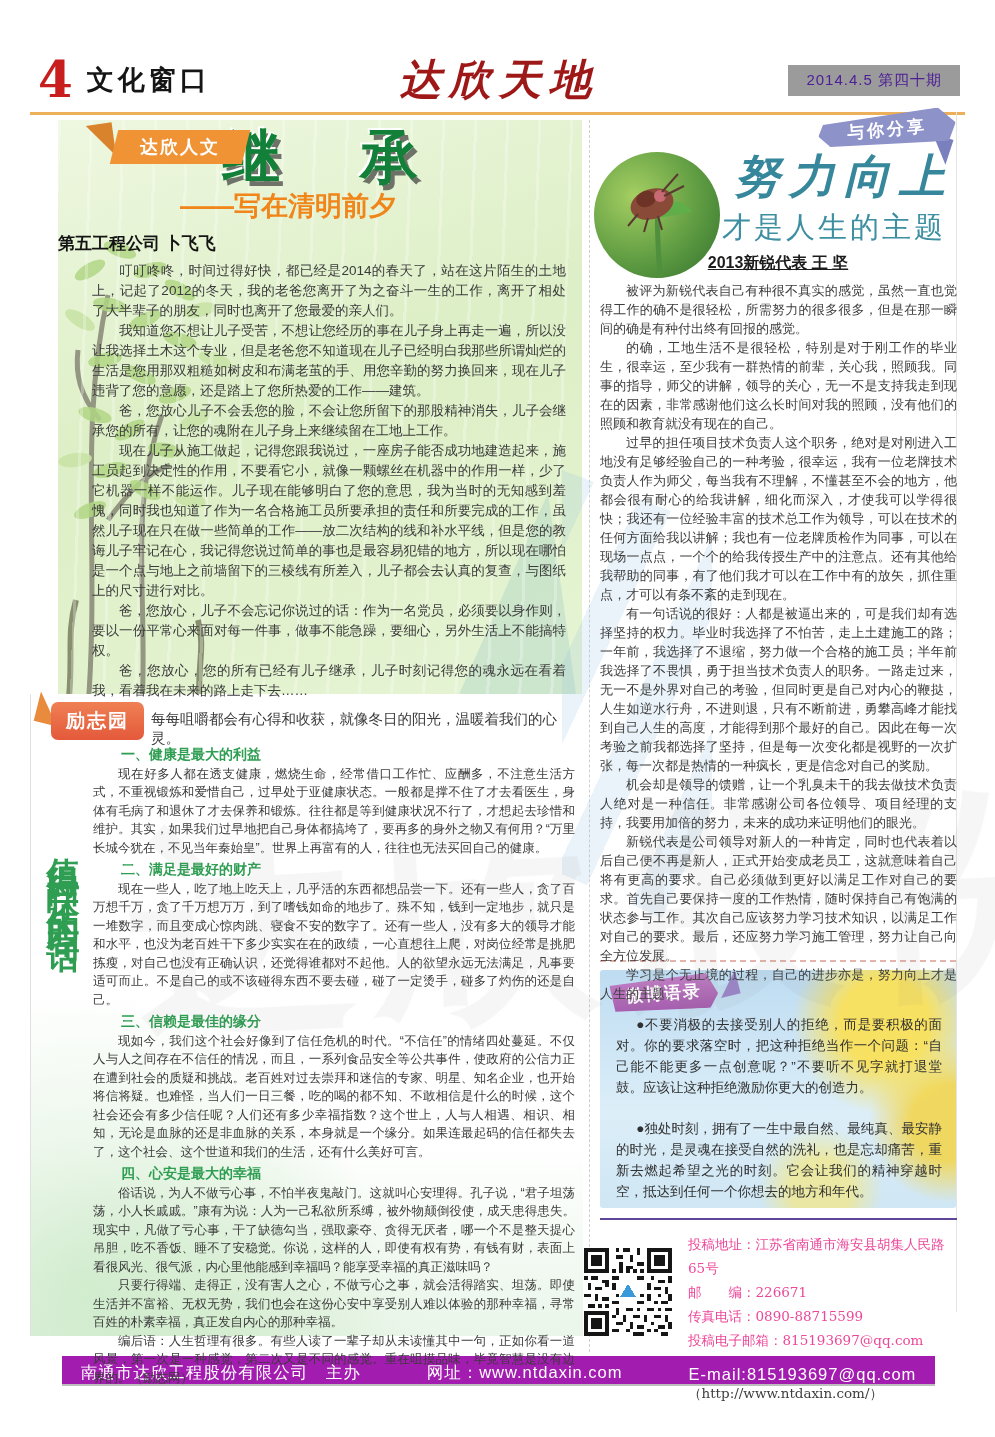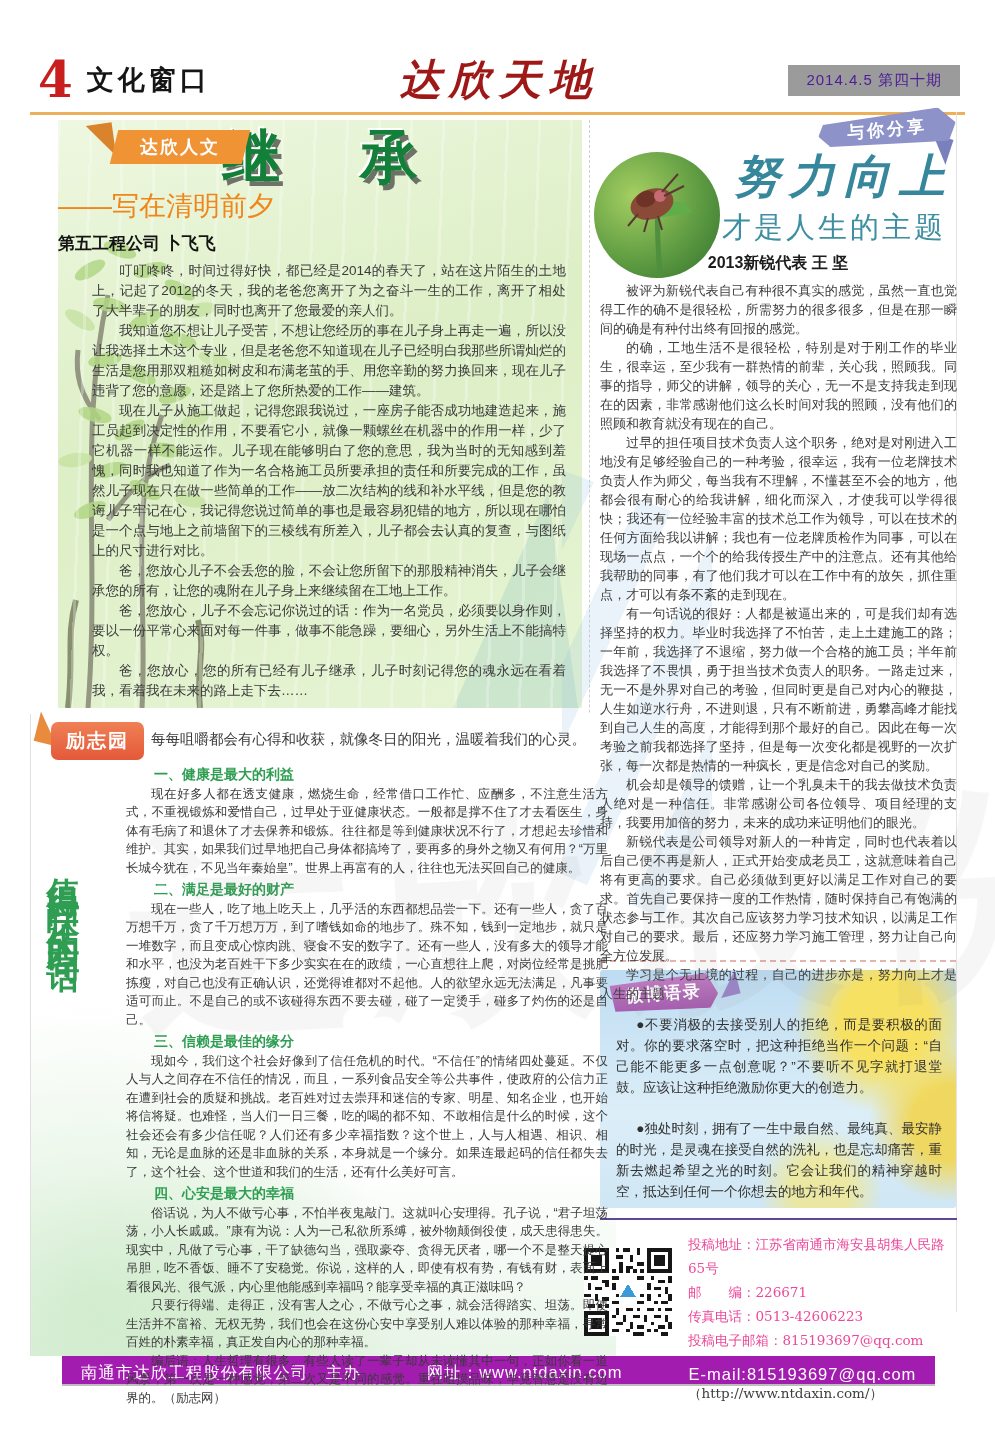--- a/index.html
+++ b/index.html
@@ -30,32 +30,32 @@
     border-bottom:215px solid rgba(120,180,185,.22);}
   .renwen-tag{position:absolute;top:10px;left:56px;z-index:4;background:#ef9335;color:#fff;
     font-size:18px;font-weight:bold;padding:5px 26px;transform:skewX(-14deg);letter-spacing:2px;}
   .renwen-tag>span{display:inline-block;transform:skewX(14deg);}
   .renwen-fold{position:absolute;top:4px;left:30px;z-index:3;width:0;height:0;
     border-top:34px solid #d9832c;border-left:26px solid transparent;transform:rotate(-8deg);}
   .lt-head{position:relative;z-index:2;padding-top:6px;}
   .lt-title{text-align:center;font-family:"DejaVu Serif",serif;font-size:58px;line-height:1.1;font-weight:bold;
     color:#128038;letter-spacing:30px;padding-left:30px;
     text-shadow:-2px -2px 0 #fff,4px 5px 0 rgba(45,45,45,.65);}
-  .lt-subtitle{text-align:left;padding-right:64px;font-size:27px;font-weight:normal;color:#f08519;margin-top:-2px;}
+  .lt-subtitle{text-align:center;padding-right:64px;font-size:27px;font-weight:bold;color:#f08519;margin-top:-2px;}
   .lt-byline{font-size:17px;font-weight:bold;color:#141414;margin:8px 0 6px;}
   .lt-body{position:relative;z-index:2;padding:0 16px 0 34px;font-size:13.5px;line-height:20px;
     color:#3b3b3b;text-align:justify;}
   .lt-body p{margin:0;text-indent:2em;}
 
   
-  .inspiration{position:absolute;top:714px;left:30px;width:552px;height:642px;border-left:1px solid #e0e0e0;
+  .inspiration{position:absolute;top:694px;left:30px;width:552px;height:642px;border-left:1px solid #e0e0e0;
     background:
       radial-gradient(circle at 10% 92%,rgba(190,228,185,.55),rgba(190,228,185,0) 38%),
       radial-gradient(circle at 34% 100%,rgba(205,232,195,.45),rgba(205,232,195,0) 30%),
-      linear-gradient(180deg,#fff 70%,#eaf6ea 100%); padding-left: 33px;}
+      linear-gradient(180deg,#fff 70%,#eaf6ea 100%);}
   .lizhi-tag{position:absolute;top:8px;left:20px;z-index:3;background:linear-gradient(180deg,#ef8054,#e4593a);
     color:#fff;font-size:19px;font-weight:bold;padding:6px 15px;border-radius:7px;letter-spacing:2px;}
   .lizhi-fold{position:absolute;top:0;left:6px;z-index:2;width:0;height:0;
     border-bottom:30px solid #e98b3c;border-right:24px solid transparent;transform:rotate(14deg);}
   .insp-intro{position:absolute;top:16px;left:120px;font-size:14.5px;color:#3b3b3b;}
   .motto{position:absolute;left:16px;top:138px;writing-mode:vertical-rl;text-orientation:upright;
     font-family:"DejaVu Serif",serif;font-weight:bold;font-size:33px;color:#2f9e53;letter-spacing:9px;line-height:1;}
   .insp-body{position:relative;z-index:1;padding:48px 8px 0 62px;font-size:12.5px;line-height:18.5px;
     color:#3b3b3b;text-align:justify;}
   .insp-body h4{margin:3px 0 1px;font-size:14px;color:#2f9e53;text-indent:2em;font-weight:bold;}
@@ -68,21 +68,21 @@
     clip-path:polygon(4% 22%,88% 0,100% 48%,94% 100%,8% 88%,0 55%);}
   .share-arrow{position:absolute;top:136px;left:928px;width:0;height:0;z-index:3;
     border-left:22px solid transparent;border-top:26px solid #7a7fbd;transform:rotate(18deg);}
   .photo{position:absolute;left:594px;top:152px;width:126px;height:126px;border-radius:50%;z-index:2;
     background:radial-gradient(circle at 32% 35%,#a5cf62,#5f9c42 55%,#31712f 100%);overflow:hidden;}
   .rt-title1{position:absolute;left:734px;top:146px;font-family:"DejaVu Serif",serif;font-style:italic;
     font-weight:bold;font-size:46px;color:#36879b;letter-spacing:9px;white-space:nowrap;}
   .rt-title2{position:absolute;left:722px;top:208px;font-size:29px;color:#3e8fa2;letter-spacing:3px;
     font-weight:500;white-space:nowrap;}
   .rt-byline{position:absolute;left:600px;top:253px;width:356px;text-align:center;
-    font-size:16px;font-weight:bold;color:#1c1c1c;}
+    font-size:16px;font-weight:bold;color:#1c1c1c;text-decoration:underline;}
   .blue-chevrons{position:absolute;left:562px;top:470px;width:150px;height:470px;z-index:0;
     background:repeating-linear-gradient(115deg,rgba(150,195,225,.20) 0 34px,rgba(255,255,255,0) 34px 82px);
     clip-path:polygon(0 0,100% 12%,100% 100%,0 86%);}
   .rt-body{position:absolute;left:600px;top:281px;width:357px;z-index:1;font-size:13px;line-height:19px;
     color:#3c3c3c;text-align:justify;}
   .rt-body p{margin:0;text-indent:2em;}
 
   .dash-sep-right{position:absolute;left:600px;top:960px;width:356px;border-top:2px dashed #e4b4ac;}
 
   
@@ -182,22 +182,22 @@
       <span>达欣人文</span>
     </div>
     <div class="lt-head">
       <div class="lt-title">继 承</div>
       <div class="lt-subtitle">——写在清明前夕</div>
       <div class="lt-byline">第五工程公司  卜飞飞</div>
     </div>
     <div class="lt-body">
       <p>叮叮咚咚，时间过得好快，都已经是2014的春天了，站在这片陌生的土地上，记起了2012的冬天，我的老爸您离开了为之奋斗一生的工作，离开了相处了大半辈子的朋友，同时也离开了您最爱的亲人们。</p>
       <p>我知道您不想让儿子受苦，不想让您经历的事在儿子身上再走一遍，所以没让我选择土木这个专业，但是老爸您不知道现在儿子已经明白我那些所谓灿烂的生活是您用那双粗糙如树皮和布满老茧的手、用您辛勤的努力换回来，现在儿子违背了您的意愿，还是踏上了您所热爱的工作——建筑。</p>
+      <p>爸，您放心儿子不会丢您的脸，不会让您所留下的那股精神消失，儿子会继承您的所有，让您的魂附在儿子身上来继续留在工地上工作。</p>
       <p>现在儿子从施工做起，记得您跟我说过，一座房子能否成功地建造起来，施工员起到决定性的作用，不要看它小，就像一颗螺丝在机器中的作用一样，少了它机器一样不能运作。儿子现在能够明白了您的意思，我为当时的无知感到羞愧，同时我也知道了作为一名合格施工员所要承担的责任和所要完成的工作，虽然儿子现在只在做一些简单的工作——放二次结构的线和补水平线，但是您的教诲儿子牢记在心，我记得您说过简单的事也是最容易犯错的地方，所以现在哪怕是一个点与地上之前墙留下的三棱线有所差入，儿子都会去认真的复查，与图纸上的尺寸进行对比。</p>
-      <p>爸，您放心儿子不会丢您的脸，不会让您所留下的那股精神消失，儿子会继承您的所有，让您的魂附在儿子身上来继续留在工地上工作。</p>
       <p>爸，您放心，儿子不会忘记你说过的话：作为一名党员，必须要以身作则，要以一份平常心来面对每一件事，做事不能急躁，要细心，另外生活上不能搞特权。</p>
       <p>爸，您放心，您的所有已经有儿子继承，儿子时刻记得您的魂永远在看着我，看着我在未来的路上走下去……</p>
     </div>
   </div>
 
   <div class="inspiration">
     <div class="lizhi-fold"></div>
     <div class="lizhi-tag">励志园</div>
     <div class="insp-intro">每每咀嚼都会有心得和收获，就像冬日的阳光，温暖着我们的心灵。</div>
     <div class="motto">值得回味一生的四句话</div>
@@ -338,21 +338,21 @@
         <rect x="20" y="2" width="3" height="3" fill="#161616"></rect>
       <rect x="1" y="19" width="5" height="5" fill="#fff"></rect>
         <rect x="2" y="20" width="3" height="3" fill="#161616"></rect>
       <rect x="10" y="9.5" width="5" height="5.5" fill="#fff"></rect>
       <path d="M12.5 10.2 L14.8 14 H10.2 Z" fill="#3a9ad9"></path>
     </svg>
     <div>
       <div class="contact-text">
         <div>投稿地址：江苏省南通市海安县胡集人民路65号</div>
         <div>邮　　编：226671</div>
-        <div>传真电话：0513-42606223</div>
+        <div>传真电话：0890-88715599</div>
         <div>投稿电子邮箱：815193697@qq.com</div>
       </div>
       <div class="contact-caption">
         <div>扫描二维码，浏览企业带来的最新资讯</div>
         <div>（http://www.ntdaxin.com/）</div>
       </div>
     </div>
   </div>
 
   <div class="watermark">达欣股份</div>

